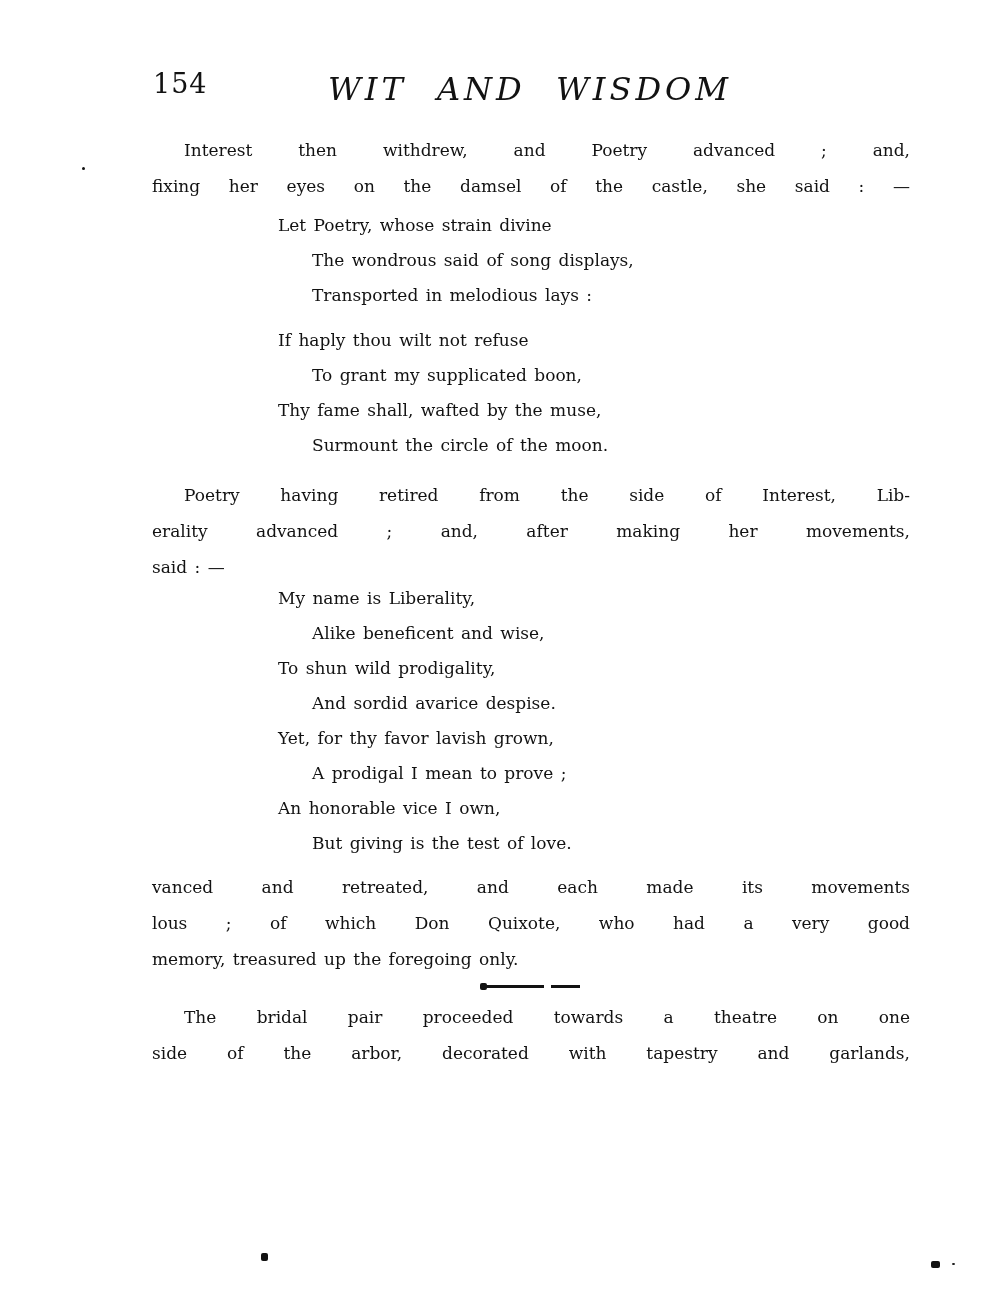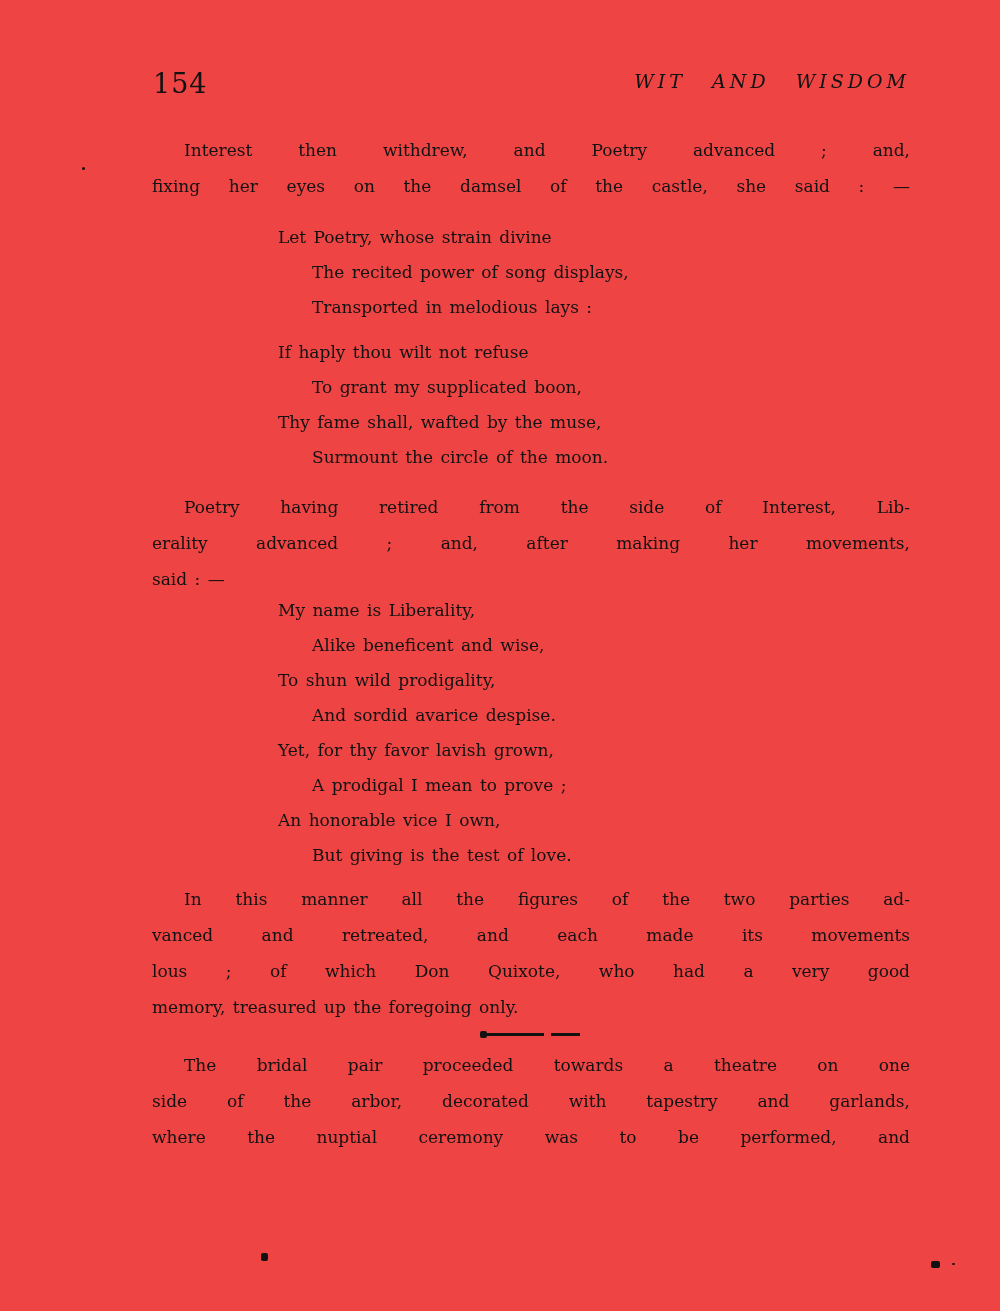--- a/index.html
+++ b/index.html
@@ -1,54 +1,54 @@
 <!DOCTYPE html>
 <html><head>
 <meta charset="utf-8">
 <style>
   html,body{margin:0;padding:0;background:#e8e8e8;}
   #scan-page{
     position:relative;
     width:1000px;height:1311px;
     margin:0 auto;
-    background:#ef4444;
+    background:#ffffff;
     color:#121212;
     font-family:"DejaVu Serif", serif;
     overflow:hidden;
   }
   
   #page-number{
     position:absolute;left:153px;top:68px;
     font-size:27px;letter-spacing:1px;
   }
   #running-head{
     position:absolute;left:150px;top:70px;width:760px;
-    text-align:right;
+    text-align:center;
     font-style:italic;
-    font-size:19px;
+    font-size:32px;
     letter-spacing:4px;
     word-spacing:16px;
   }
   
   #text-column{
     position:absolute;left:152px;top:132px;width:758px;
     font-size:17px;
     line-height:36px;
   }
   .para-line{
     text-align:justify;
     text-align-last:justify;
     word-spacing:2px;
   }
   .para-line.flush-last{text-align-last:left;}
   .para-line.first{text-indent:32px;}
   .stanza{line-height:35px;}
   .verse{margin-left:126px;text-align:left;word-spacing:2px;}
   .verse.vin{margin-left:160px;}
-  .mt16{margin-top:16px;}
+  .mt16{margin-top:4px;}
   .mt10{margin-top:10px;}
   .mt14{margin-top:14px;}
   .mt8{margin-top:8px;}
   .mtm4{margin-top:-4px;}
   
   #section-divider{
     margin:4px 0 6px 0;
     height:10px;
     display:flex;justify-content:center;align-items:center;
   }
@@ -78,21 +78,21 @@
 
   <div id="text-column">
 
     <div>
       <div class="para-line first">Interest then withdrew, and Poetry advanced ; and,</div>
       <div class="para-line">fixing her eyes on the damsel of the castle, she said : —</div>
     </div>
 
     <div class="stanza mt16">
       <div class="verse">Let Poetry, whose strain divine</div>
-      <div class="verse vin">The recited power of song displays,</div>
+      <div class="verse vin">The wondrous said of song displays,</div>
       <div class="verse vin">Transported in melodious lays :</div>
     </div>
 
     <div class="stanza mt10">
       <div class="verse">If haply thou wilt not refuse</div>
       <div class="verse vin">To grant my supplicated boon,</div>
       <div class="verse">Thy fame shall, wafted by the muse,</div>
       <div class="verse vin">Surmount the circle of the moon.</div>
     </div>
 
@@ -107,35 +107,33 @@
       <div class="verse vin">Alike beneficent and wise,</div>
       <div class="verse">To shun wild prodigality,</div>
       <div class="verse vin">And sordid avarice despise.</div>
       <div class="verse">Yet, for thy favor lavish grown,</div>
       <div class="verse vin">A prodigal I mean to prove ;</div>
       <div class="verse">An honorable vice I own,</div>
       <div class="verse vin">But giving is the test of love.</div>
     </div>
 
     <div class="mt8">
-      <div class="para-line first">In this manner all the figures of the two parties ad-</div>
       <div class="para-line">vanced and retreated, and each made its movements</div>
       <div class="para-line">lous ; of which Don Quixote, who had a very good</div>
       <div class="para-line flush-last">memory, treasured up the foregoing only.</div>
     </div>
 
     <div id="section-divider">
       <span class="seg1"></span>
       <span class="seg2"></span>
     </div>
 
     <div class="mt8">
       <div class="para-line first">The bridal pair proceeded towards a theatre on one</div>
       <div class="para-line">side of the arbor, decorated with tapestry and garlands,</div>
-      <div class="para-line">where the nuptial ceremony was to be performed, and</div>
     </div>
 
   </div>
 
   <div class="speck" id="speck-1"></div>
   <div class="speck" id="speck-2"></div>
   <div class="speck" id="speck-3"></div>
   <div class="speck" id="speck-4"></div>
 
 </div>

